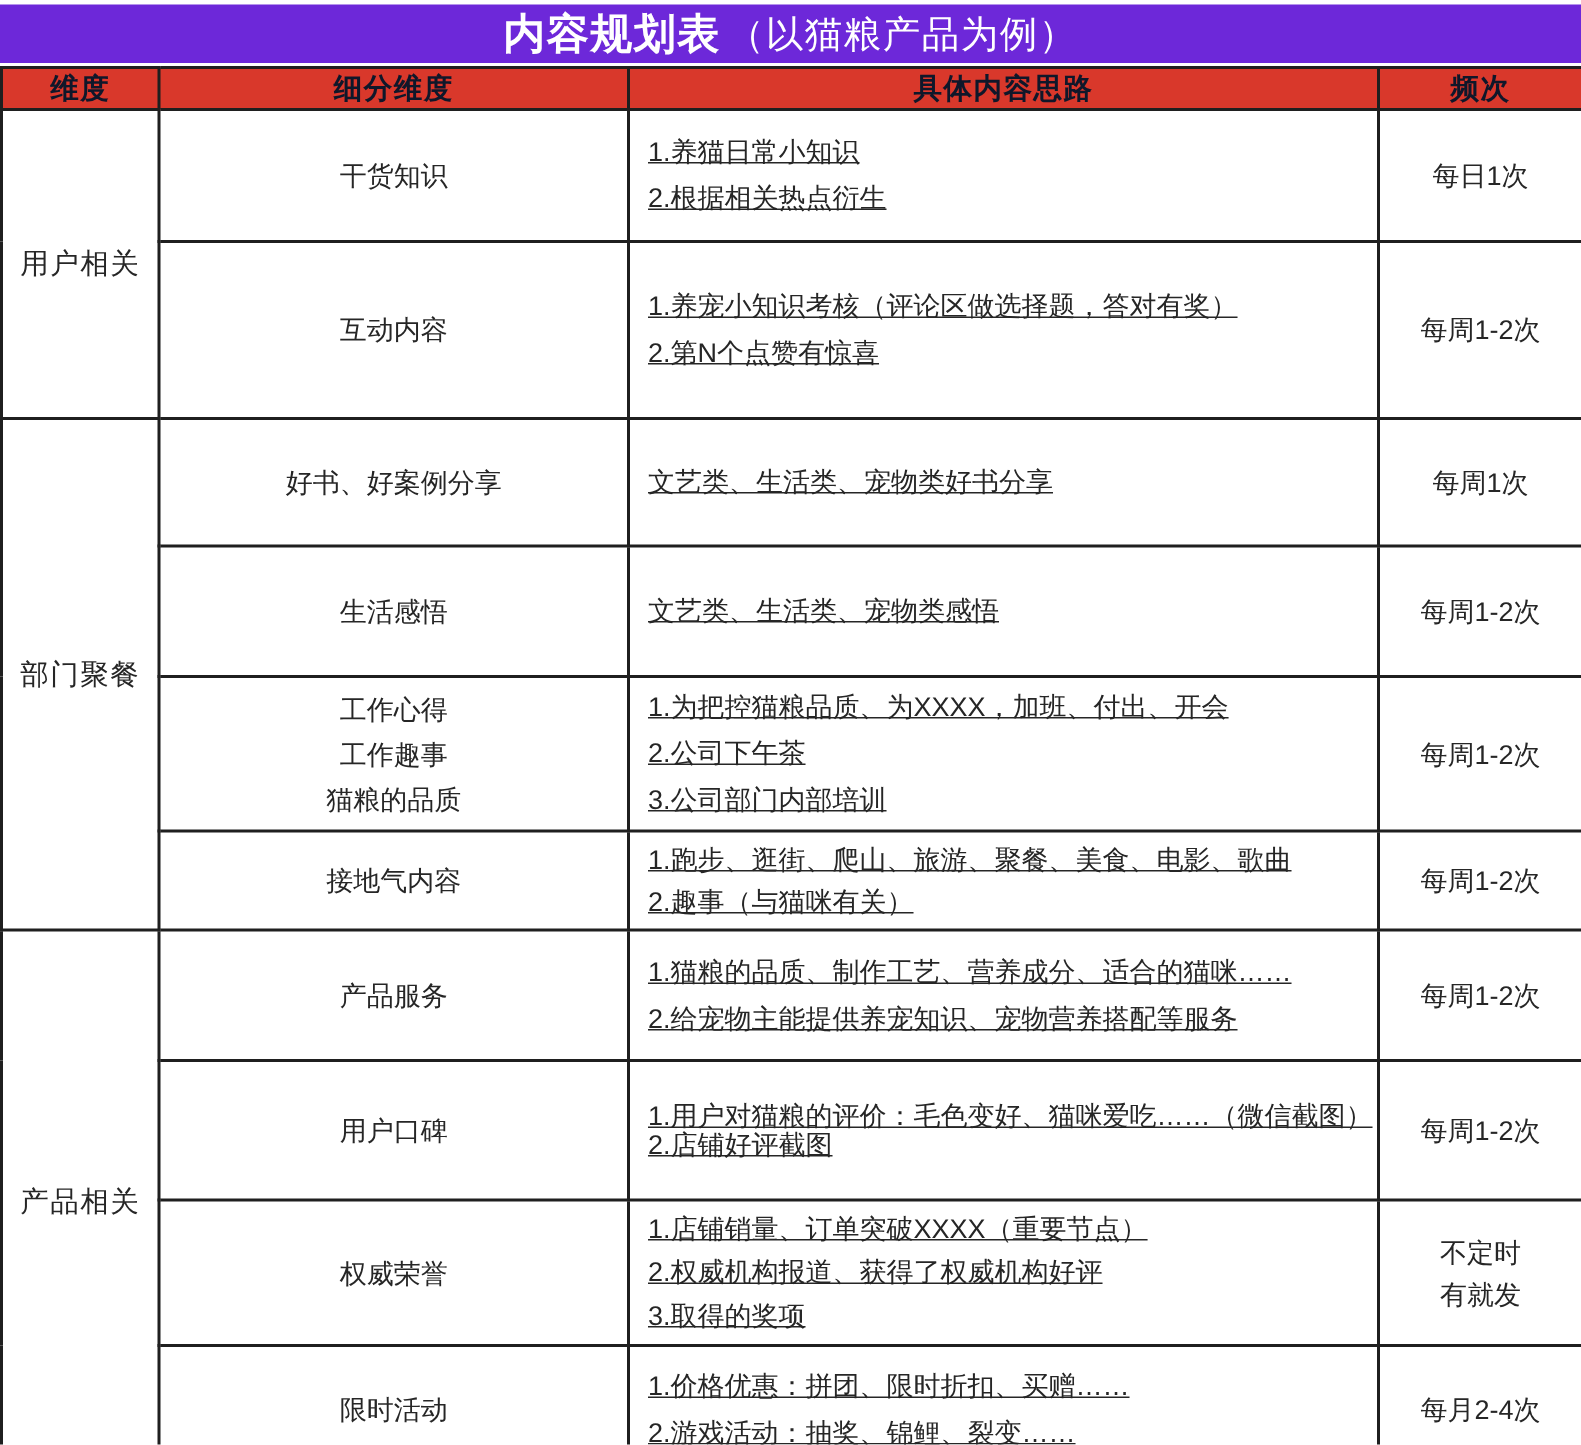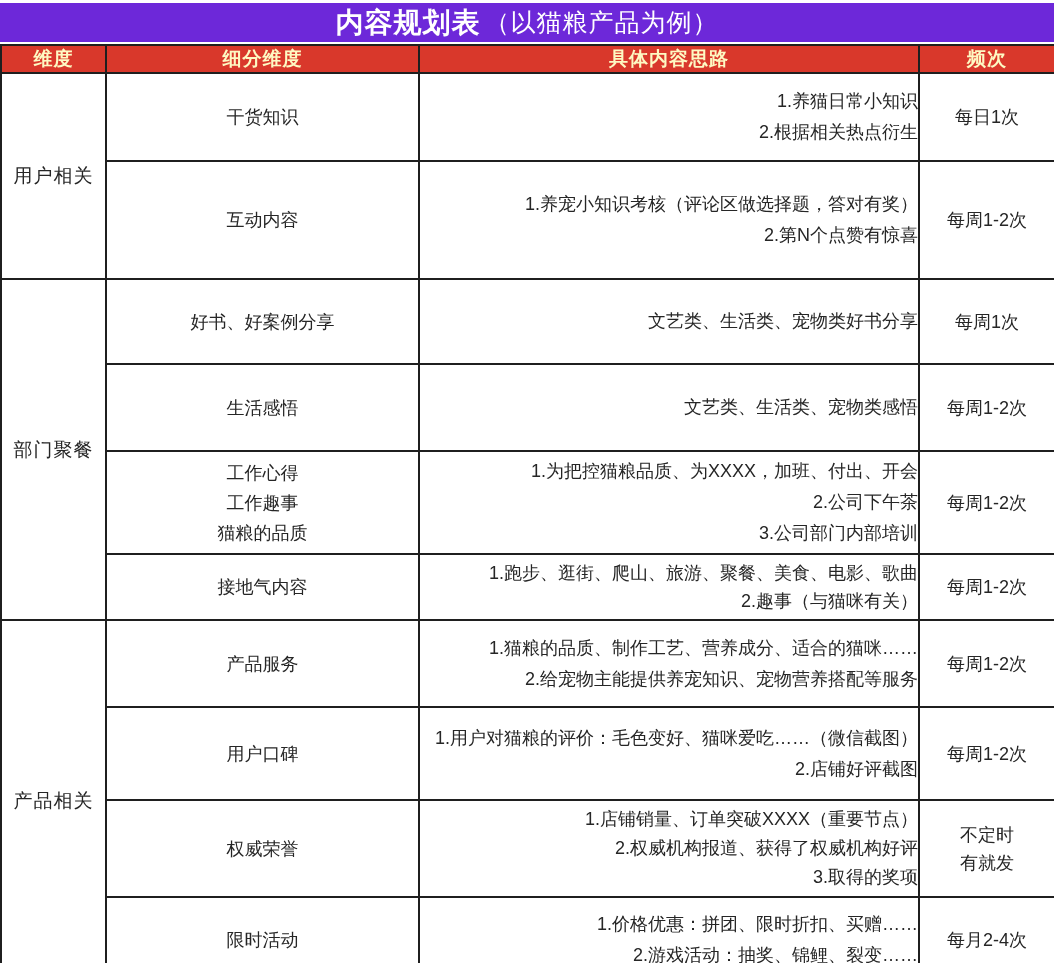--- a/index.html
+++ b/index.html
@@ -26,21 +26,21 @@
   table.planning {
     width: 1054px;
     border-collapse: collapse;
     table-layout: fixed;
   }
   table.planning th, table.planning td {
     border: 2px solid #1f1f1f;
   }
   thead th {
     background: #d9382b;
-    color: #fef9c3;
+    color: #0f172a;
     font-size: 19px;
     font-weight: bold;
     height: 27px;
     text-align: center;
     vertical-align: middle;
     letter-spacing: 1px;
   }
   tbody td {
     vertical-align: middle;
     font-size: 18px;
@@ -50,23 +50,24 @@
     text-align: center;
     font-size: 19px;
     letter-spacing: 1px;
   }
   td.sub {
     text-align: center;
     line-height: 30px;
     padding: 2px 4px;
   }
   td.content {
-    text-align: right;
+    text-align: left;
     padding: 4px 0 4px 12px;
     line-height: 31px;
+    text-decoration: underline;
   }
   td.freq {
     text-align: center;
     line-height: 28px;
     padding: 12px 4px;
   }
   
   table.planning { border-bottom: 3px solid #a6a6a6; }
 </style>
 </head>
@@ -187,21 +188,21 @@
         <div>2.给宠物主能提供养宠知识、宠物营养搭配等服务</div>
       </td>
       <td class="freq">
         <div>每周1-2次</div>
       </td>
     </tr>
     <tr style="height:93px">
       <td class="sub">
         <div>用户口碑</div>
       </td>
-      <td class="content" style="line-height:31px;">
+      <td class="content" style="line-height:19px;">
         <div>1.用户对猫粮的评价：毛色变好、猫咪爱吃……（微信截图）</div>
         <div>2.店铺好评截图</div>
       </td>
       <td class="freq">
         <div>每周1-2次</div>
       </td>
     </tr>
     <tr style="height:88px">
       <td class="sub">
         <div>权威荣誉</div>

